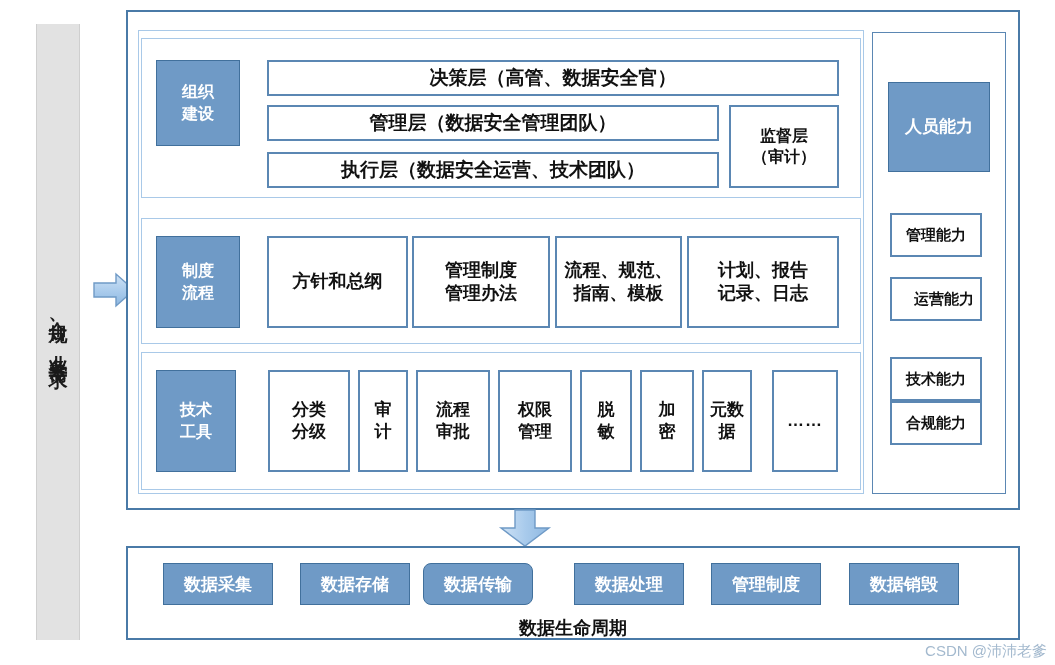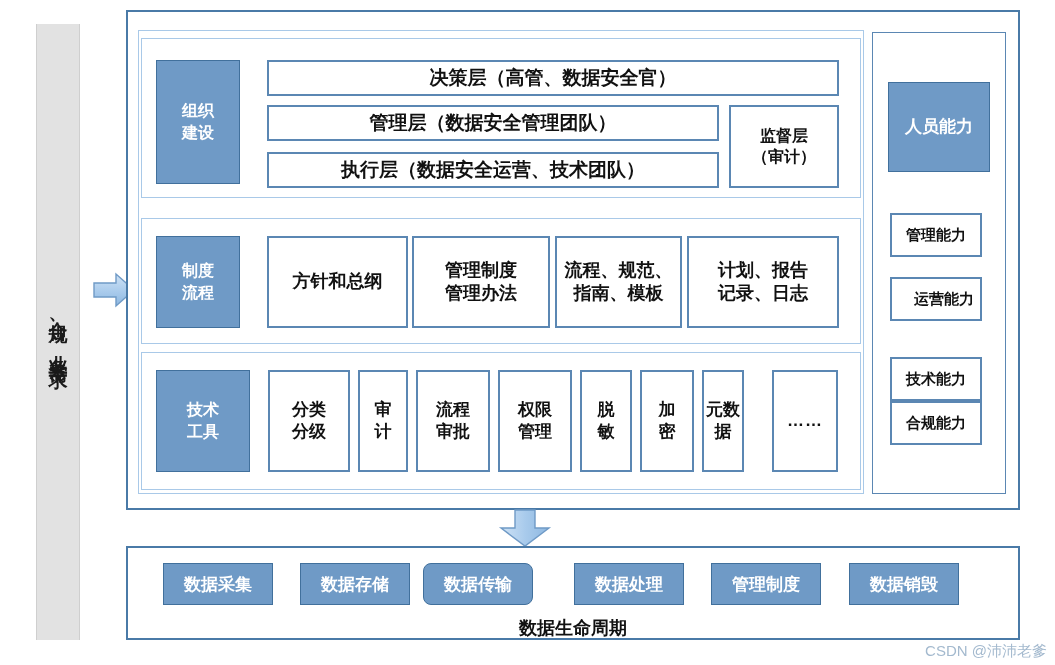--- a/index.html
+++ b/index.html
@@ -63,23 +63,23 @@
     position:absolute;
     background:#6f9ac6;
     border:1.5px solid #41709c;
     color:#ffffff;
     display:flex;align-items:center;justify-content:center;
     text-align:center;
     font-size:16px;line-height:1.35;font-weight:600;
     box-sizing:border-box;
     white-space:pre-line;
   }
-  #chip-org    {left:156px;top:60px;  width:84px;height:124px;}
+  #chip-org    {left:156px;top:60px;  width:84px;height:86px;}
   #chip-policy {left:156px;top:236px; width:84px;height:92px;}
-  #chip-tech   {left:156px;top:370px; width:94px;height:102px;}
+  #chip-tech   {left:156px;top:370px; width:80px;height:102px;}
 
   
   .wbox{
     position:absolute;
     background:#ffffff;
     border:2px solid #5b87b3;
     box-sizing:border-box;
     display:flex;align-items:center;justify-content:center;
     text-align:center;
     color:#111111;
@@ -101,21 +101,21 @@
   #pol-3 {left:687px;top:236px; width:152px;height:92px; font-size:18px;}
 
   
   .tbox{top:370px;height:102px;font-size:17px;}
   #tech-0 {left:268px; width:82px;}
   #tech-1 {left:358px; width:50px;}
   #tech-2 {left:416px; width:74px;}
   #tech-3 {left:498px; width:74px;}
   #tech-4 {left:580px; width:52px;}
   #tech-5 {left:640px; width:54px;}
-  #tech-6 {left:702px; width:42px;}
+  #tech-6 {left:702px; width:50px;}
   #tech-7 {left:772px; width:66px;font-size:17px;letter-spacing:1px;}
 
   
   #people-panel{
     position:absolute;left:872px;top:32px;width:134px;height:462px;
     border:1.5px solid #5b87b3;
     background:#ffffff;
     box-sizing:border-box;
   }
   #chip-people{

